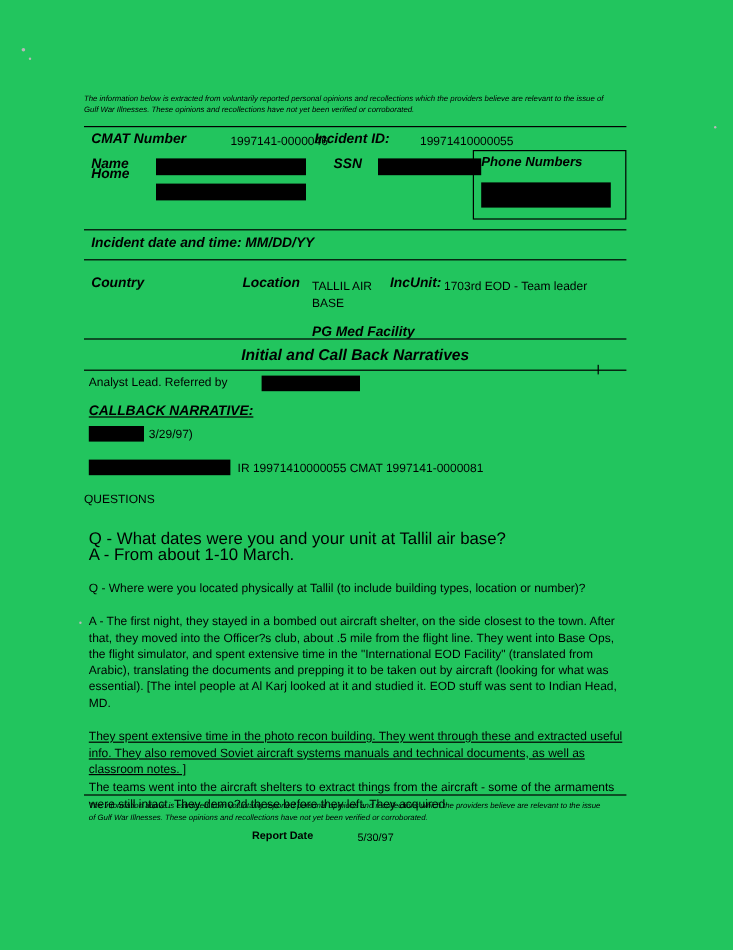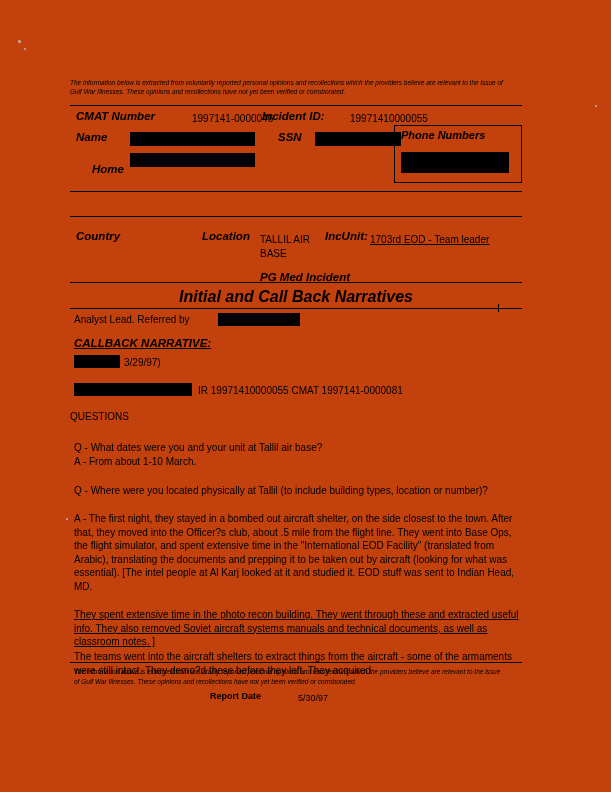--- a/index.html
+++ b/index.html
@@ -13,21 +13,21 @@
     font-family: "Liberation Sans", sans-serif;
     color: #000;
     position: relative;
     overflow: hidden;
   }
   .page {
     position: absolute;
     left: 0; top: 0;
     width: 611px;
     height: 792px;
-    background: #c2410c;
+    background: #22c55e;
   }
   .speck {
     position: absolute;
     background: #b9b9b9;
     border-radius: 50%;
   }
   .doc {
     position: absolute;
     left: 70px;
     top: 78px;
@@ -56,28 +56,28 @@
     white-space: nowrap;
   }
   .redact {
     background: #000;
     display: inline-block;
     vertical-align: middle;
   }
   .sec-title {
     font-style: italic;
     font-weight: bold;
-    font-size: 16px;
+    font-size: 13px;
     text-align: center;
   }
   .body-text {
     font-size: 10px;
     line-height: 13.6px;
   }
-  .q-line { font-size: 10px; line-height: 14px; }
+  .q-line { font-size: 14px; line-height: 14px; }
   .disclaimer-bottom {
     font-size: 6.5px;
     line-height: 9.5px;
     font-style: italic;
     width: 430px;
   }
   .phone-box {
     position: absolute;
     border: 1px solid #000;
     box-sizing: border-box;
@@ -112,39 +112,40 @@
       <div class="abs val" style="left:122px;top:8px;">1997141-0000046</div>
       <div class="abs lbl" style="left:192px;top:5px;">Incident ID:</div>
       <div class="abs val" style="left:280px;top:8px;">19971410000055</div>
 
       <div class="abs lbl" style="left:6px;top:26px;">Name</div>
       <div class="abs redact" style="left:60px;top:27px;width:125px;height:14px;"></div>
 
       <div class="abs lbl" style="left:208px;top:26px;">SSN</div>
       <div class="abs redact" style="left:245px;top:27px;width:86px;height:14px;"></div>
 
-      <div class="abs lbl" style="left:6px;top:58px;margin-left:16px;">Home</div>
+      <div class="abs lbl" style="left:6px;top:34px;">Home</div>
       <div class="abs redact" style="left:60px;top:48px;width:125px;height:14px;"></div>
 
       <div class="phone-box" style="left:324px;top:20px;width:128px;height:58px;">
         <div class="phone-label">Phone Numbers</div>
         <div class="redact" style="position:absolute;left:6px;top:26px;width:108px;height:21px;"></div>
       </div>
 
       <div class="rule-thin" style="position:absolute;left:0;top:86px;width:452px;"></div>
+      <div class="abs lbl" style="left:6px;top:92px;">Incident date and time:  MM/DD/YY</div>
       <div class="rule-thin" style="position:absolute;left:0;top:111px;width:452px;"></div>
     </div>
 
     <div class="abs" style="left:0;top:152px;width:452px;height:70px;">
       <div class="abs lbl" style="left:6px;top:0;">Country</div>
       <div class="abs lbl" style="left:132px;top:0;">Location</div>
       <div class="abs val" style="left:190px;top:3px;width:60px;line-height:14px;white-space:normal;">TALLIL AIR BASE</div>
       <div class="abs lbl" style="left:255px;top:0;">IncUnit:</div>
-      <div class="abs val" style="left:300px;top:3px;width:120px;line-height:14px;white-space:normal;text-decoration:underline;">1703rd EOD - Team leader</div>
-      <div class="abs lbl" style="left:190px;top:41px;">PG Med Incident</div>
+      <div class="abs val" style="left:300px;top:3px;width:120px;line-height:14px;white-space:normal;">1703rd EOD - Team leader</div>
+      <div class="abs lbl" style="left:190px;top:41px;">PG Med Facility</div>
     </div>
 
     <div class="abs" style="left:0;top:204px;width:452px;">
       <div class="rule-thin" style="position:absolute;left:0;top:0;width:452px;"></div>
       <div class="abs sec-title" style="left:0;top:6px;width:452px;">Initial and Call Back Narratives</div>
       <div class="rule-thin" style="position:absolute;left:0;top:26px;width:452px;"></div>
       <div class="abs" style="left:428px;top:22px;width:1px;height:8px;background:#000;"></div>
 
       <div class="abs val" style="left:4px;top:32px;">Analyst Lead.  Referred by</div>
       <div class="abs redact" style="left:148px;top:31px;width:82px;height:13px;"></div>

